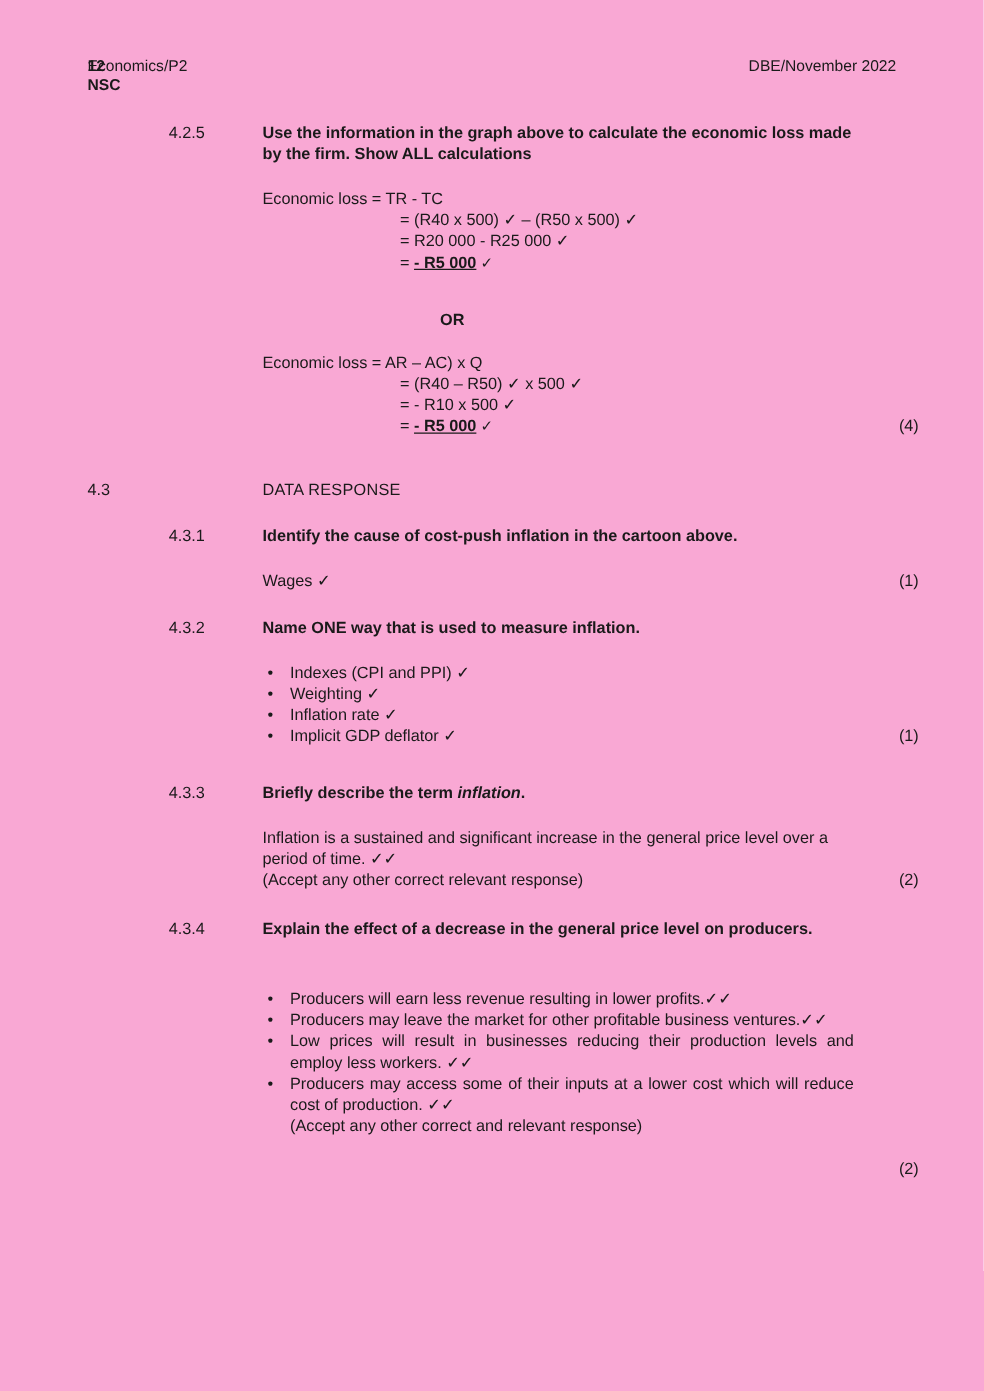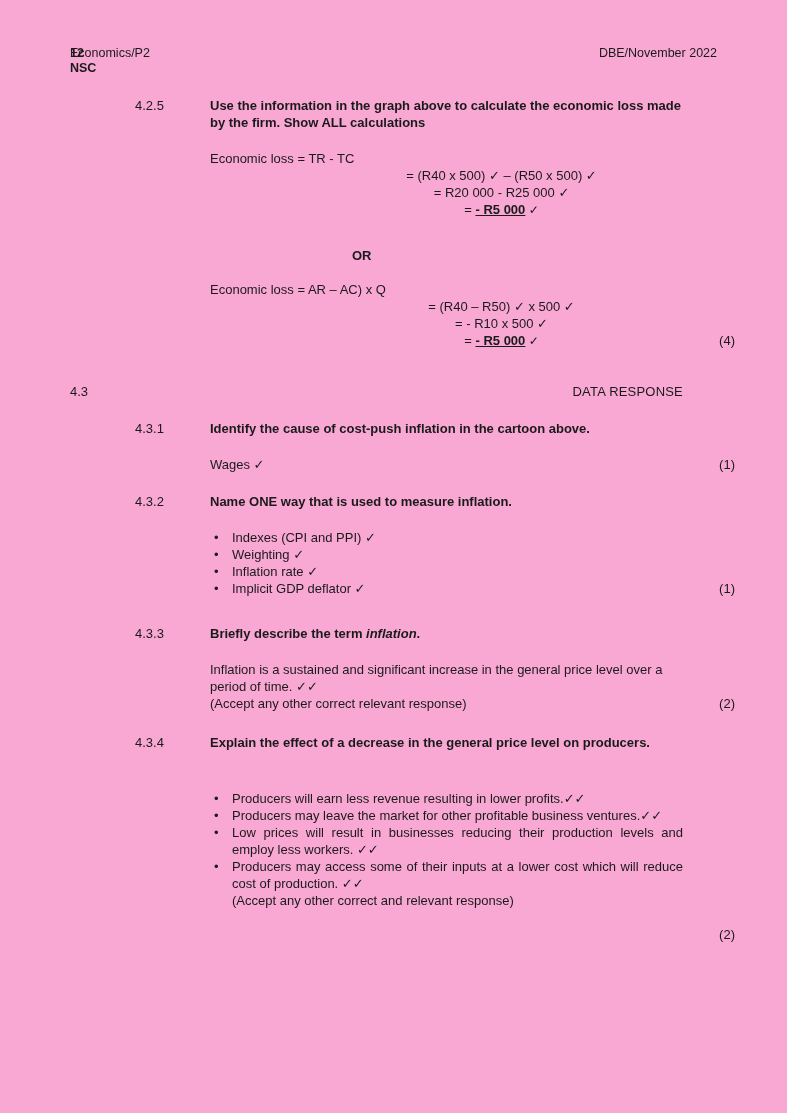--- a/index.html
+++ b/index.html
@@ -113,21 +113,20 @@
   }
 
   
   .calc-line {
     font-size: 13px;
     line-height: 17px;
     white-space: nowrap;
   }
   .calc-indent {
     padding-left: 110px;
-    text-align: center;
   }
   .calc-or {
     font-weight: bold;
     padding-left: 142px;
     font-size: 13px;
     line-height: 17px;
   }
   .ul-bold {
     font-weight: bold;
     text-decoration: underline;
@@ -233,21 +232,21 @@
   <div class="qblock" style="top:281px;">
     <div class="ans">
       <div class="calc-line">Economic loss = AR – AC) x Q</div>
       <div class="calc-line calc-indent">= (R40 – R50) ✓ x 500 ✓</div>
       <div class="calc-line calc-indent">= - R10 x 500 ✓</div>
       <div class="calc-line calc-indent"><span>= </span><span class="ul-bold">- R5 000</span><span class="tick"> ✓</span></div>
     </div>
     <span class="marks" style="top:51px;">(4)</span>
   </div>
 
-  <div class="qblock" style="top:383px;text-align:right;">
+  <div class="qblock" style="top:383px;">
     <div class="qrow">
       <span class="qnum-l1">4.3</span>
       <div class="qtext head1">DATA RESPONSE</div>
     </div>
   </div>
 
   <div class="qblock" style="top:420px;">
     <div class="qrow">
       <span class="qnum-l2">4.3.1</span>
       <div class="qtext bold">Identify the cause of cost-push inflation in the cartoon above.</div>

